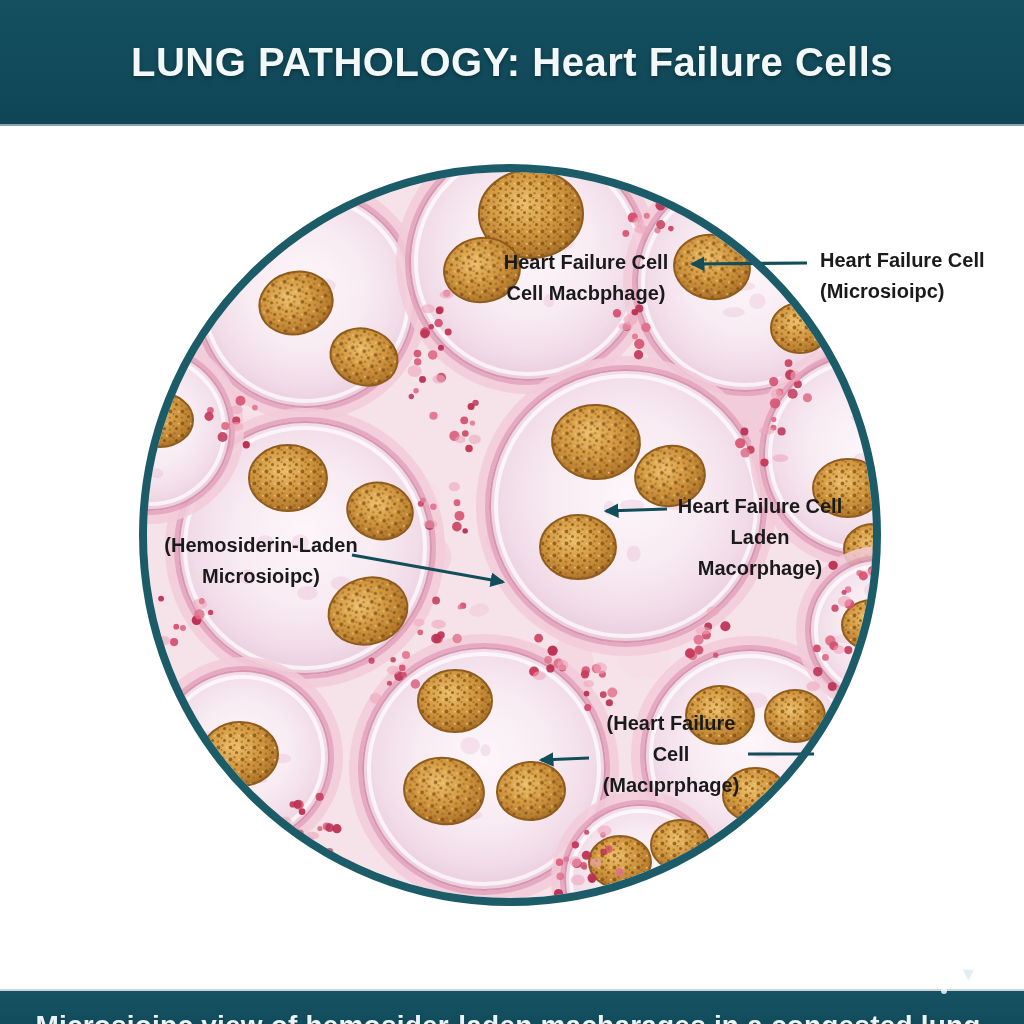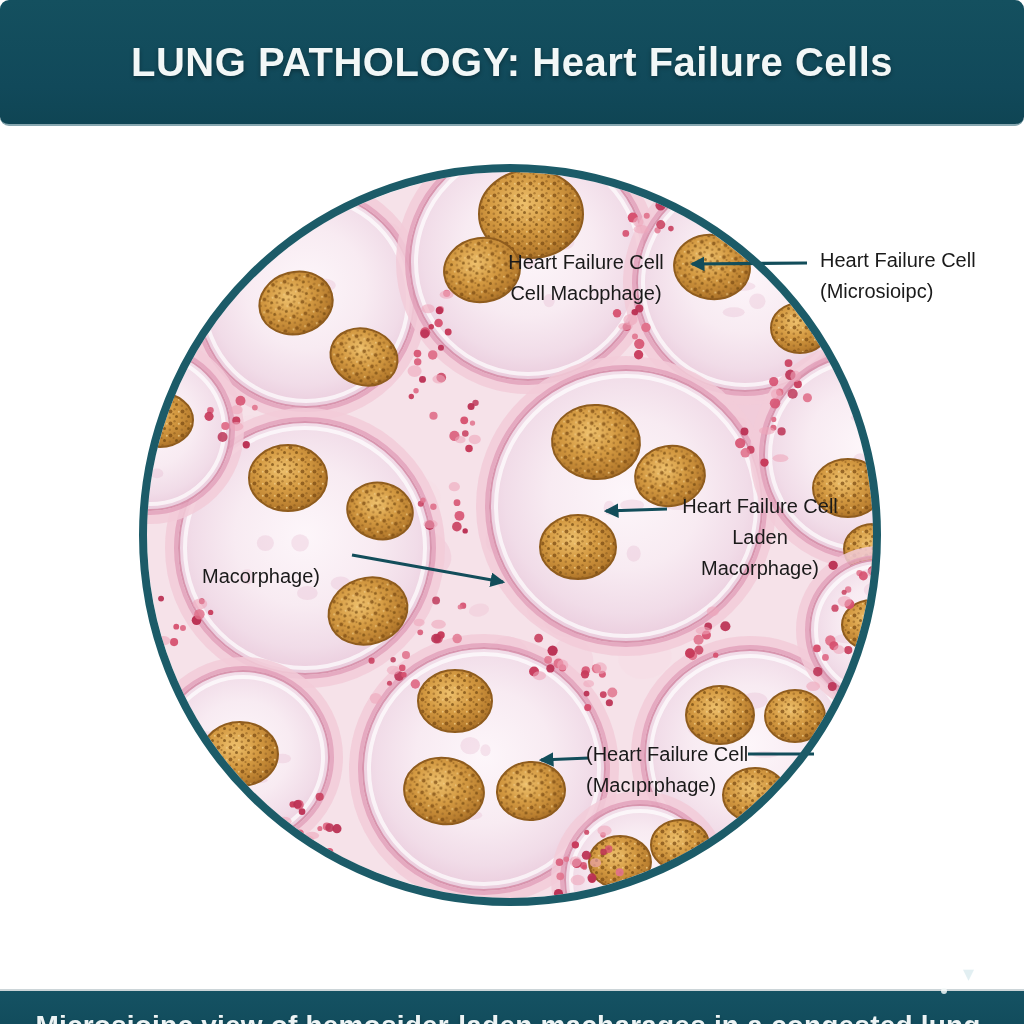--- a/index.html
+++ b/index.html
@@ -4,21 +4,21 @@
 <style>
   html,body{margin:0;padding:0;}
   body{
     position:relative;width:1024px;height:1024px;overflow:hidden;
     background:#ffffff;font-family:"Liberation Sans",sans-serif;
   }
   .banner-top{
     position:absolute;left:0;top:0;width:1024px;height:126px;box-sizing:border-box;
     background:linear-gradient(180deg,#14505f 0%,#11495a 70%,#0f4554 100%);
     border-bottom:2px solid #87a7b0;
-    display:flex;align-items:center;justify-content:center;border-radius:9px;
+    display:flex;align-items:center;justify-content:center;
   }
   .banner-top h1{
     margin:0;font-size:40px;font-weight:600;letter-spacing:.5px;color:#f2f7f7;
     text-shadow:0 2px 4px rgba(0,0,0,.35);
   }
   .banner-bottom{
     position:absolute;left:0;top:948px;width:1024px;height:72px;box-sizing:border-box;
     background:linear-gradient(180deg,#155263 0%,#114b5b 60%,#0f4554 100%);
     border-top:2px solid #ccd5d8;
     display:flex;align-items:center;justify-content:center;margin-top:41px;
@@ -30,27 +30,27 @@
   #corner-glyph{
     position:absolute;left:963px;top:963px;font-size:22px;line-height:22px;
     color:rgba(214,232,236,.7);
   }
   #corner-dot{
     position:absolute;left:941px;top:988px;width:6px;height:6px;border-radius:50%;
     background:rgba(245,250,250,.85);
   }
   #micrograph{position:absolute;left:0;top:0;width:1024px;height:1024px;}
   .label{
-    position:absolute;font-weight:400;font-size:20px;line-height:31px;color:#1a1a1a;
+    position:absolute;font-weight:700;font-size:20px;line-height:31px;color:#1a1a1a;
   }
   #label-top-center{left:486px;top:247px;width:200px;text-align:center;}
   #label-top-right {left:820px;top:245px;width:206px;text-align:left;}
   #label-mid-right {left:672px;top:491px;width:176px;text-align:center;}
   #label-left      {left:163px;top:530px;width:196px;text-align:center;}
-  #label-bottom    {left:586px;top:739px;width:170px;}
+  #label-bottom    {left:586px;top:708px;width:170px;text-align:center;}
 </style>
 </head>
 <body>
 
 <header class="banner-top">
   <h1>LUNG PATHOLOGY: Heart Failure Cells</h1>
 </header>
 
 <svg id="micrograph" viewBox="0 0 1024 1024" xmlns="http://www.w3.org/2000/svg">
     <defs>
@@ -513,22 +513,22 @@
 </div>
 <div class="label" id="label-top-right">
   <span>Heart Failure Cell</span><br>
   <span>(Microsioipc)</span>
 </div>
 <div class="label" id="label-mid-right">
   <span>Heart Failure Cell</span><br>
   <span>Laden Macorphage)</span>
 </div>
 <div class="label" id="label-left">
-  <br>
-  <span>Macorphage)</span>
+  <span>(Hemosiderin-Laden</span><br>
+  <span>Microsioipc)</span>
 </div>
 <div class="label" id="label-bottom">
   <span>(Heart Failure Cell</span><br>
   <span>(Macıprphage)</span>
 </div>
 
 <footer class="banner-bottom">
   <span class="caption">Microsioipc view of hemosider-laden macharages in a congested lung.</span>
 </footer>
 <span id="corner-glyph">▾</span>

